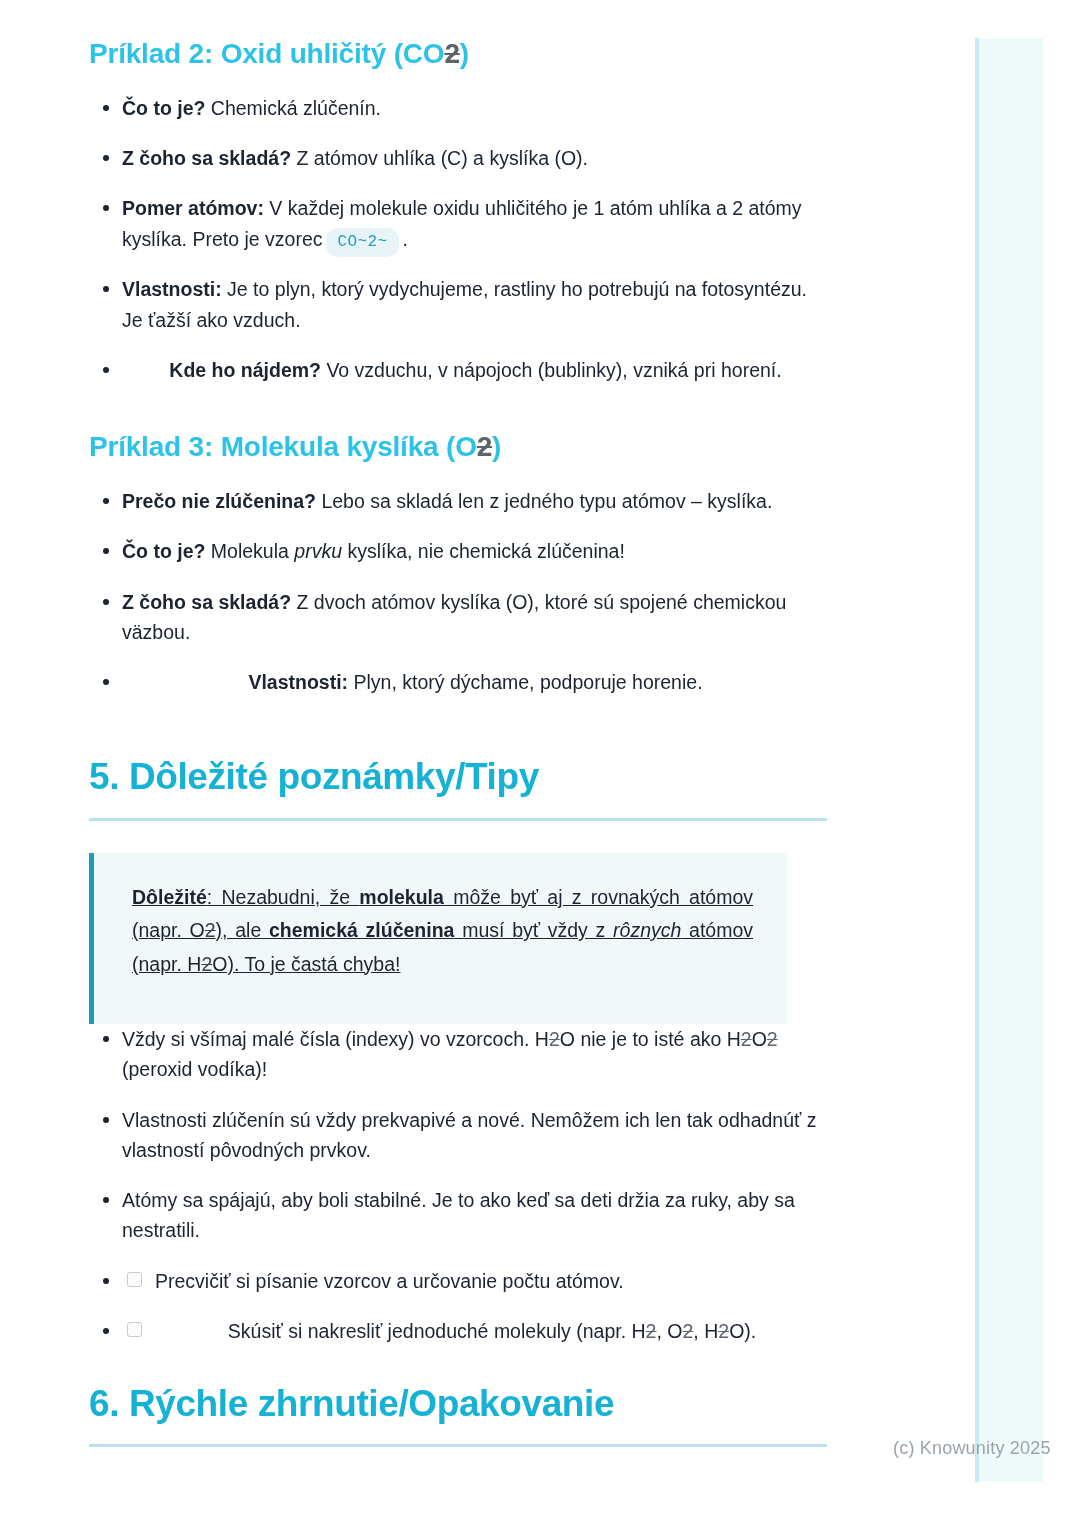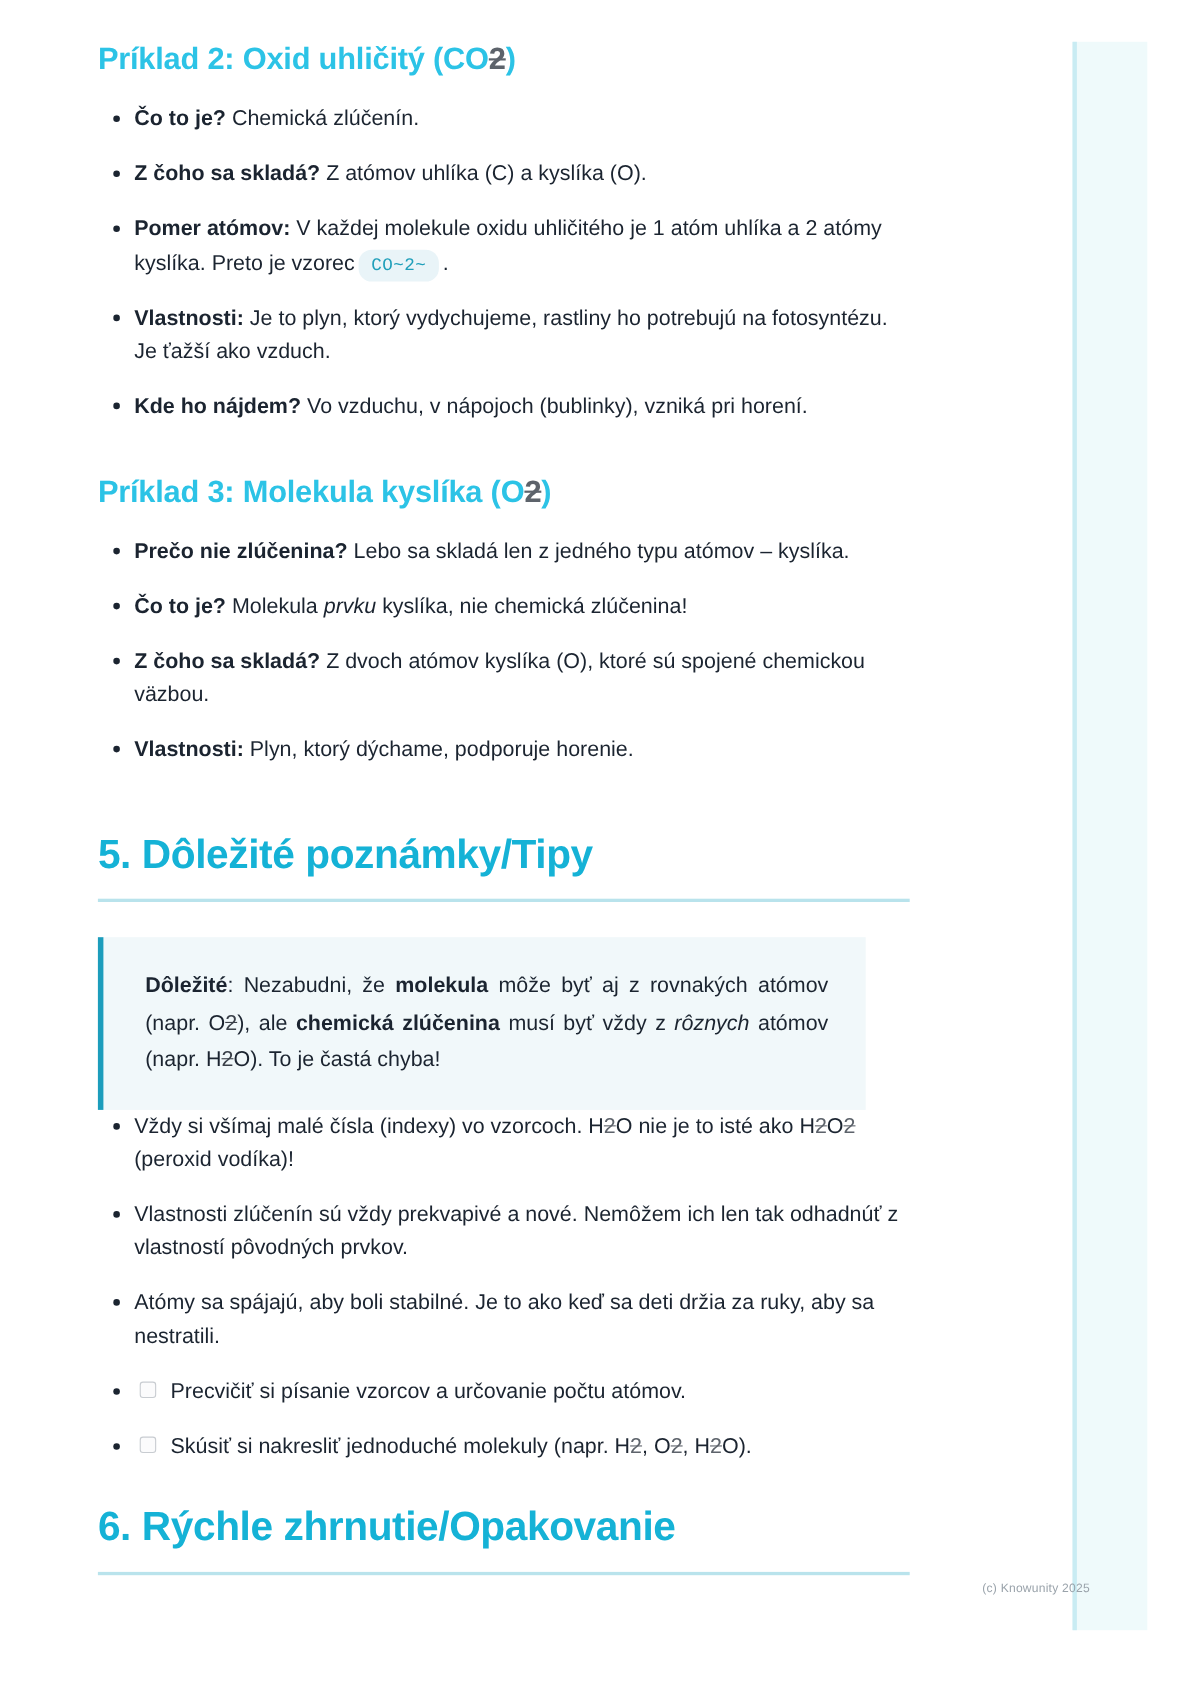--- a/index.html
+++ b/index.html
@@ -88,21 +88,21 @@
     padding: 0;
   }
   ul.doc-list > li {
     position: relative;
     padding-left: 33px;
     margin: 0 0 20px 0;
     font-size: 19.5px;
     line-height: 1.55;
     color: #1b2430;
   }
-  ul.doc-list > li:last-child { margin-bottom: 0; }
+  ul.doc-list > li:last-child { margin-bottom: 0; text-align: center; }
   ul.doc-list > li::before {
     content: "";
     position: absolute;
     left: 14px;
     top: 12px;
     width: 6px;
     height: 6px;
     border-radius: 50%;
     background: #1b2430;
   }
@@ -126,23 +126,24 @@
     margin: 0 4px;
     white-space: nowrap;
     letter-spacing: 0.4px;
   }
 
   
   .callout {
     margin: 32px 0 0 0;
     background: #f1f8fa;
     border-left: 5px solid #1c9dbc;
-    padding: 28px 34px 28px 38px;
+    padding: 28px 34px 43px 38px;
     width: 698px;
     box-sizing: border-box;
+    text-decoration: underline;
   }
   .callout p {
     margin: 0;
     font-size: 19.5px;
     line-height: 1.72;
     text-align: justify;
     color: #1b2430;
   }
 
   .after-callout { margin-top: 34px; }
@@ -161,21 +162,21 @@
     border-radius: 3px;
     background: #fbfbfc;
     box-sizing: border-box;
   }
 
   
   #footer-credit {
     position: absolute;
     left: 893px;
     top: 1438px;
-    font-size: 11px;
+    font-size: 18px;
     color: #9aa3ab;
     letter-spacing: 0.2px;
     white-space: nowrap;
   }
 </style>
 </head>
 <body>
 
 <div id="page">
 

